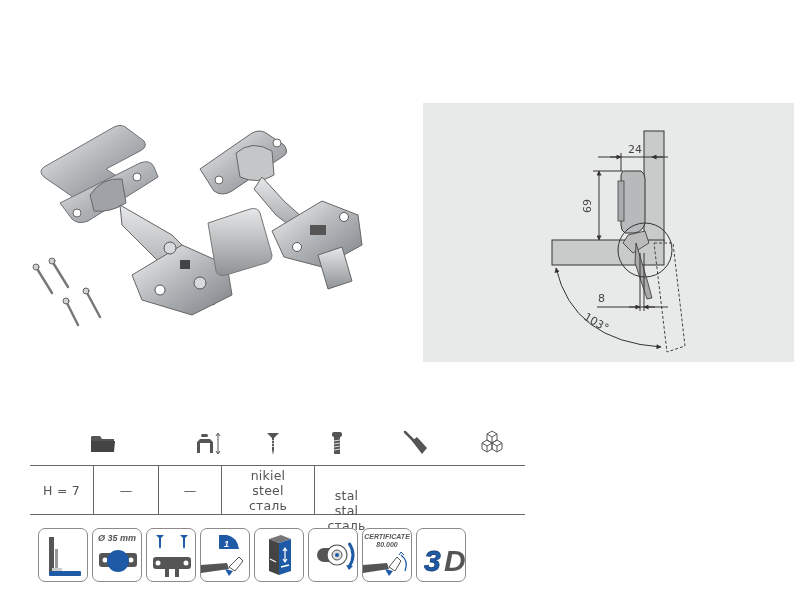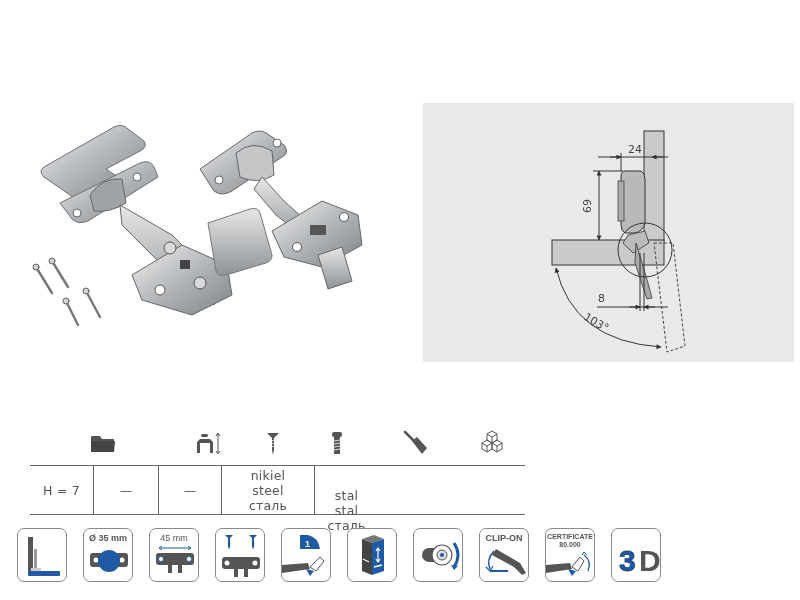--- a/index.html
+++ b/index.html
@@ -29,21 +29,21 @@
   }
   .cell {
     display: flex; align-items: center; justify-content: center; text-align: center;
     font-size: 12.5px; color: #555; line-height: 15px; letter-spacing: 0.2px;
     border-right: 1.2px solid #666; box-sizing: border-box;
   }
   .cell:last-child { border-right: none; margin-top: 40px; }
   .cell .lines { display: flex; flex-direction: column; }
 
   
-  #badges { left: 17px; top: 528px; height: 56px; display: flex; gap: 16px; }
+  #badges { left: 38px; top: 528px; height: 56px; display: flex; gap: 4px; font-style: italic; }
   .badge {
     width: 50px; height: 54px; box-sizing: border-box;
     border: 1.5px solid #8a8a8a; border-radius: 7px; background: #fff;
     position: relative; overflow: hidden;
   }
   .badge svg { position: absolute; left: 0; top: 0; }
   .badge-label {
     position: absolute; left: 0; right: 0; top: 5px; text-align: center;
     font-family: "Liberation Sans", sans-serif; font-weight: bold; color: #555;
     font-size: 9px; line-height: 9px;
@@ -239,31 +239,20 @@
   <div class="badge">
     <div class="badge-label">Ø 35 mm</div>
     <svg width="50" height="54" viewBox="0 0 50 54">
       <rect x="6" y="24" width="38" height="14" rx="3" fill="#555"></rect>
       <circle cx="12" cy="31" r="2.5" fill="#fff"></circle>
       <circle cx="38" cy="31" r="2.5" fill="#fff"></circle>
       <circle cx="25" cy="32" r="11" fill="#1f5aa6"></circle>
     </svg>
   </div>
 
-  <div class="badge">
-    <div class="badge-label" style="font-weight:normal">45 mm</div>
-    <svg width="50" height="54" viewBox="0 0 50 54">
-      <line x1="10" y1="19" x2="40" y2="19" stroke="#1f5aa6" stroke-width="1"></line>
-      <path d="M12 17 L9 19 L12 21 M38 17 L41 19 L38 21" stroke="#1f5aa6" fill="none"></path>
-      <rect x="6" y="24" width="38" height="12" rx="3" fill="#555"></rect>
-      <circle cx="11" cy="30" r="2.5" fill="#fff" stroke="#1f5aa6" stroke-width="0.8"></circle>
-      <circle cx="39" cy="30" r="2.5" fill="#fff" stroke="#1f5aa6" stroke-width="0.8"></circle>
-      <path d="M18 30 Q25 20 32 30 L32 44 L28 44 L28 32 Q25 28 22 32 L22 44 L18 44 Z" fill="#555"></path>
-    </svg>
-  </div>
 
   <div class="badge">
     <svg width="50" height="54" viewBox="0 0 50 54">
       <path d="M9 6 L17 6 L14 9 L14 18 L13 20 L12 18 L12 9 Z" fill="#1f5aa6"></path>
       <path d="M33 6 L41 6 L38 9 L38 18 L37 20 L36 18 L36 9 Z" fill="#1f5aa6"></path>
       <rect x="6" y="28" width="38" height="12" rx="3" fill="#555"></rect>
       <circle cx="11" cy="34" r="2.5" fill="#fff"></circle>
       <circle cx="39" cy="34" r="2.5" fill="#fff"></circle>
       <path d="M18 34 Q25 24 32 34 L32 48 L28 48 L28 36 Q25 32 22 36 L22 48 L18 48 Z" fill="#555"></path>
     </svg>
@@ -295,29 +284,20 @@
     <svg width="50" height="54" viewBox="0 0 50 54">
       <rect x="8" y="19" width="22" height="14" rx="7" fill="#555"></rect>
       <circle cx="28" cy="26" r="10" fill="#fff" stroke="#555" stroke-width="1.2"></circle>
       <circle cx="28" cy="26" r="5" fill="#ddd" stroke="#555"></circle>
       <circle cx="28" cy="26" r="2" fill="#1f5aa6"></circle>
       <path d="M40 14 Q48 26 40 38" stroke="#1f5aa6" stroke-width="3" fill="none"></path>
       <path d="M37 36 L40 41 L44 37" fill="#1f5aa6"></path>
     </svg>
   </div>
 
-  <div class="badge">
-    <div class="badge-label">CLIP-ON</div>
-    <svg width="50" height="54" viewBox="0 0 50 54">
-      <path d="M16 20 L40 34 L46 44 L42 46 L34 38 L12 26 Z" fill="#555"></path>
-      <path d="M14 22 Q6 30 10 40" stroke="#1f5aa6" stroke-width="1.5" fill="none"></path>
-      <path d="M6 38 L10 42 L13 37" stroke="#1f5aa6" stroke-width="1.3" fill="none"></path>
-      <path d="M10 42 L28 42" stroke="#1f5aa6" stroke-width="2"></path>
-    </svg>
-  </div>
 
   <div class="badge">
     <div class="badge-label small">
       <span>CERTIFICATE</span><br>
       <span>80.000</span>
     </div>
     <svg width="50" height="54" viewBox="0 0 50 54">
       <path d="M0 36 L24 34 L26 40 L0 44 Z" fill="#555"></path>
       <path d="M26 38 L34 28 L38 32 L32 42 Z" fill="#fff" stroke="#555"></path>
       <path d="M22 40 L30 42 L26 47 Z" fill="#1f5aa6"></path>

